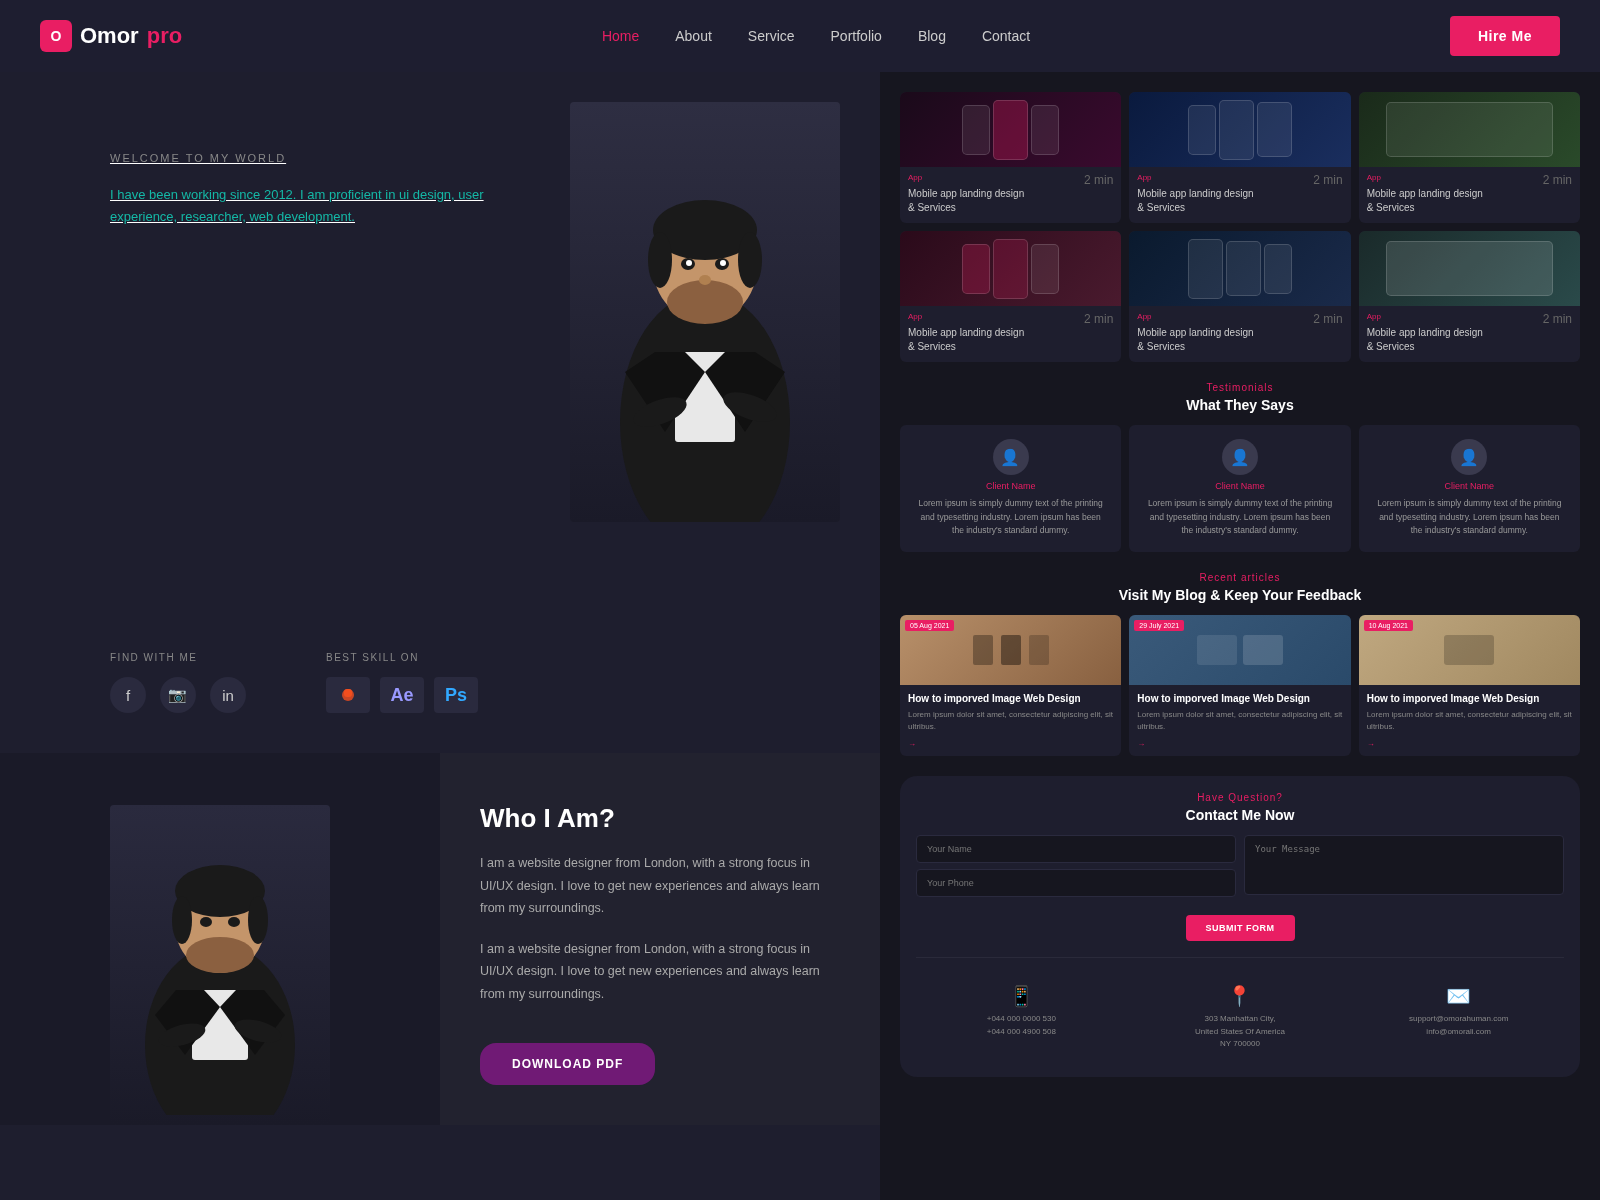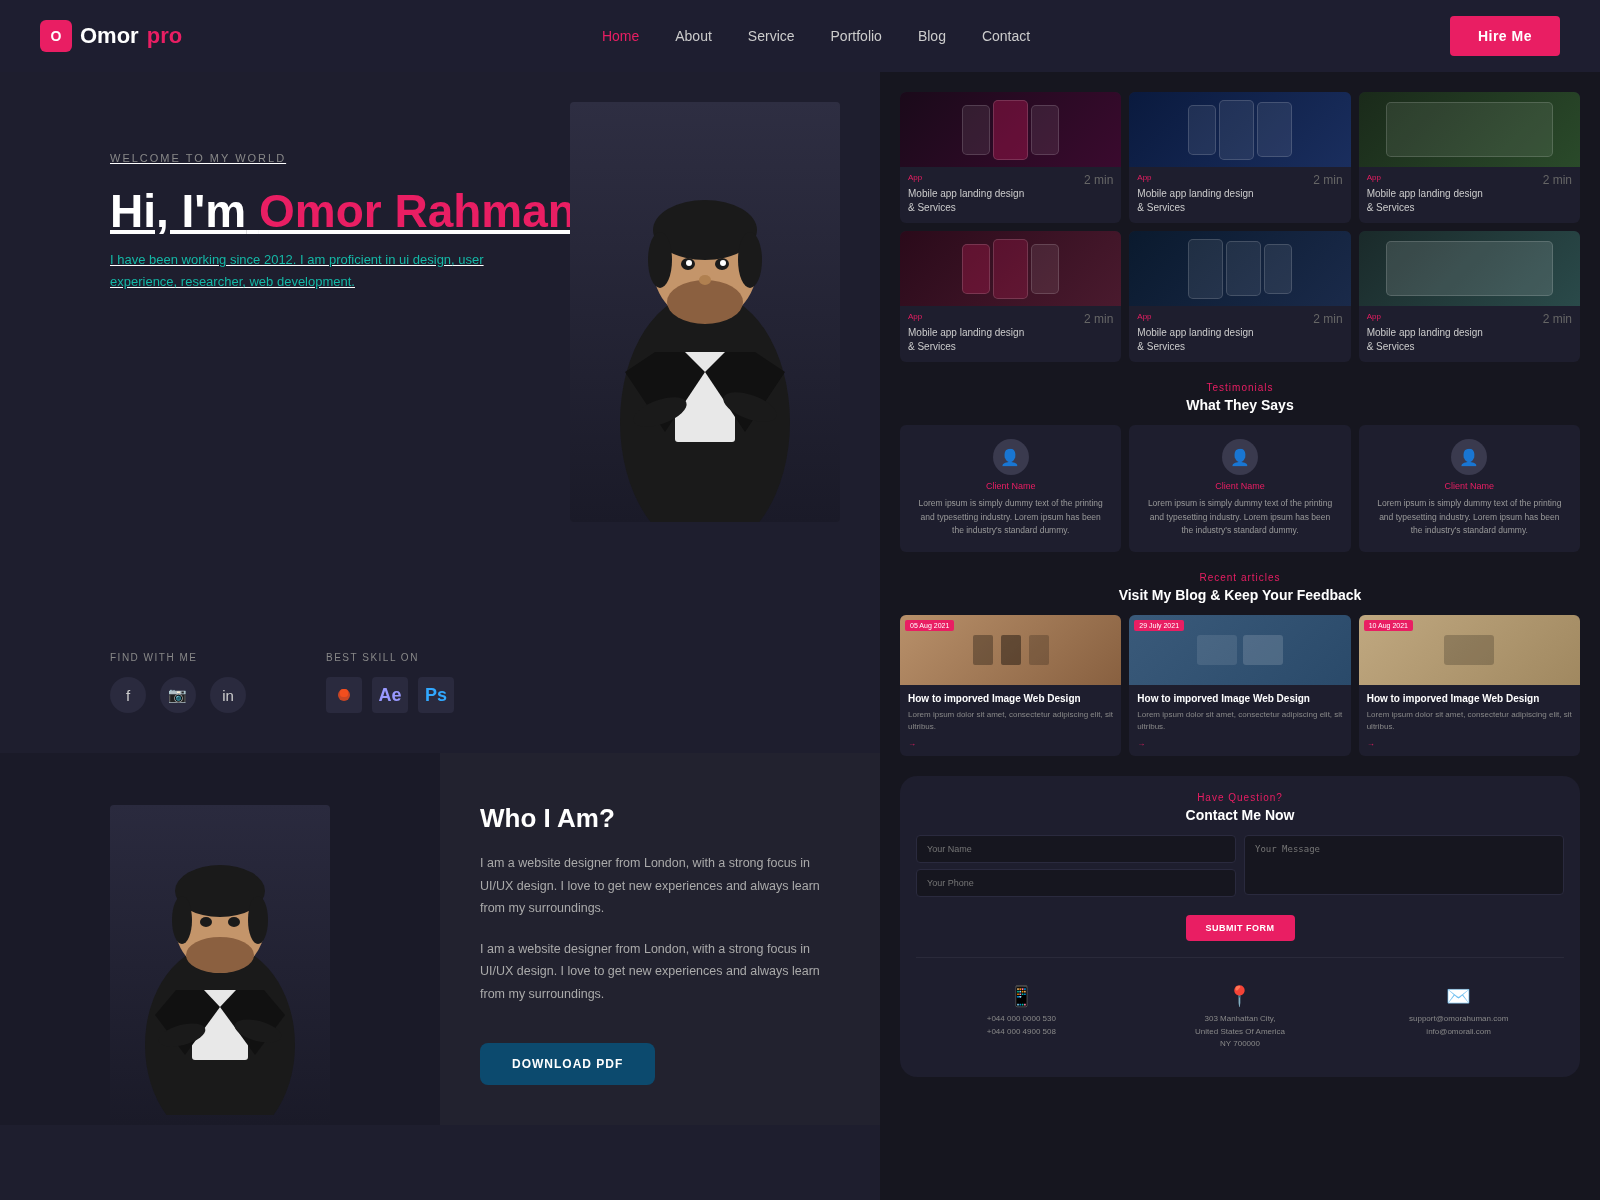--- a/index.html
+++ b/index.html
@@ -152,21 +152,21 @@
       display: flex; align-items: center; justify-content: center;
       font-size: 15px;
       cursor: pointer;
       color: #ccc;
     }
     .skill-icons {
       display: flex;
       gap: 10px;
     }
     .skill-icon {
-      width: 36px; height: 36px;
+      width: 44px; height: 36px;
       border-radius: 4px;
       display: flex; align-items: center; justify-content: center;
       font-size: 18px;
       font-weight: bold;
     }
     .skill-figma { background: #2a2a3e; color: #f24e1e; }
     .skill-ae { background: #2a2a3e; color: #9999ff; }
     .skill-ps { background: #2a2a3e; color: #31a8ff; }
 
     
@@ -200,25 +200,25 @@
       margin-bottom: 18px;
       color: #fff;
     }
     .about-desc {
       font-size: 12.5px;
       color: #aaa;
       line-height: 1.8;
       margin-bottom: 18px;
     }
     .download-btn {
-      background: #0c4a6e;
+      background: #701a75;
       color: white;
       border: none;
       padding: 14px 32px;
-      border-radius: 8px;
+      border-radius: 16px;
       font-size: 12px;
       font-weight: 700;
       letter-spacing: 1px;
       cursor: pointer;
       margin-top: 20px;
     }
 
     
     .right-panel {
       background: #16161f;
@@ -490,24 +490,20 @@
   <button class="hire-btn">Hire Me</button>
 </nav>
 
 <div class="main-container">
 
   <div class="left-panel">
 
     <div class="hero-section">
       <div class="hero-text">
         <p class="welcome-text">WELCOME TO MY WORLD</p>
-        <h1 class="hero-title">
-          <span>Hi, I'm</span>
-          <span class="name">Omor Rahman</span>
-        </h1>
         <p class="hero-desc">I have been working since 2012. I am proficient in ui design, user experience, researcher, web development.</p>
       </div>
 
       <div class="hero-photo">
         <div style="width:100%;height:100%;background:linear-gradient(180deg,#2e2e42 0%,#1a1a28 100%);display:flex;align-items:flex-end;justify-content:center;padding-bottom:0;">
 
           <svg width="240" height="410" viewBox="0 0 240 410" xmlns="http://www.w3.org/2000/svg">
 
             <ellipse cx="120" cy="310" rx="85" ry="130" fill="#1a1a1a"></ellipse>
 

